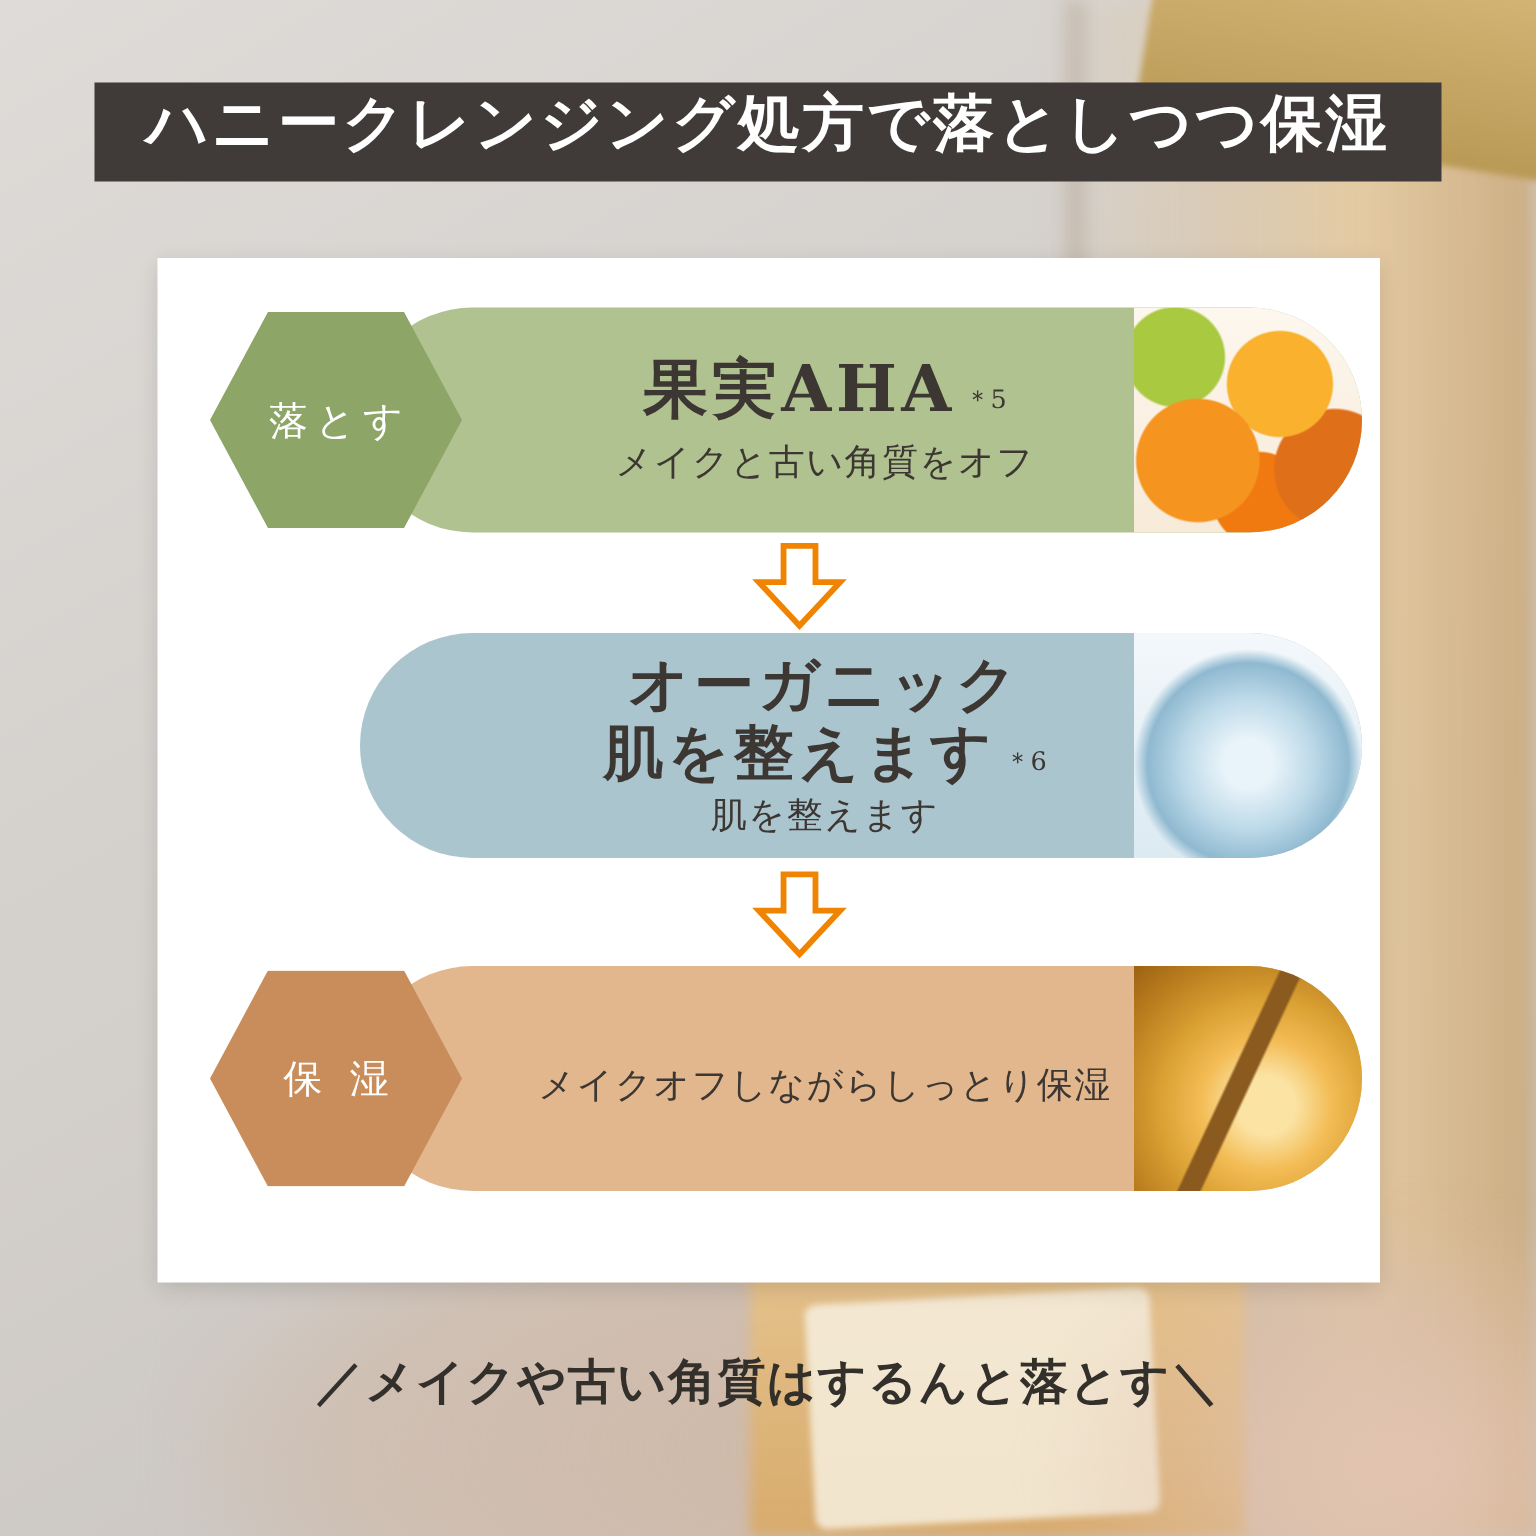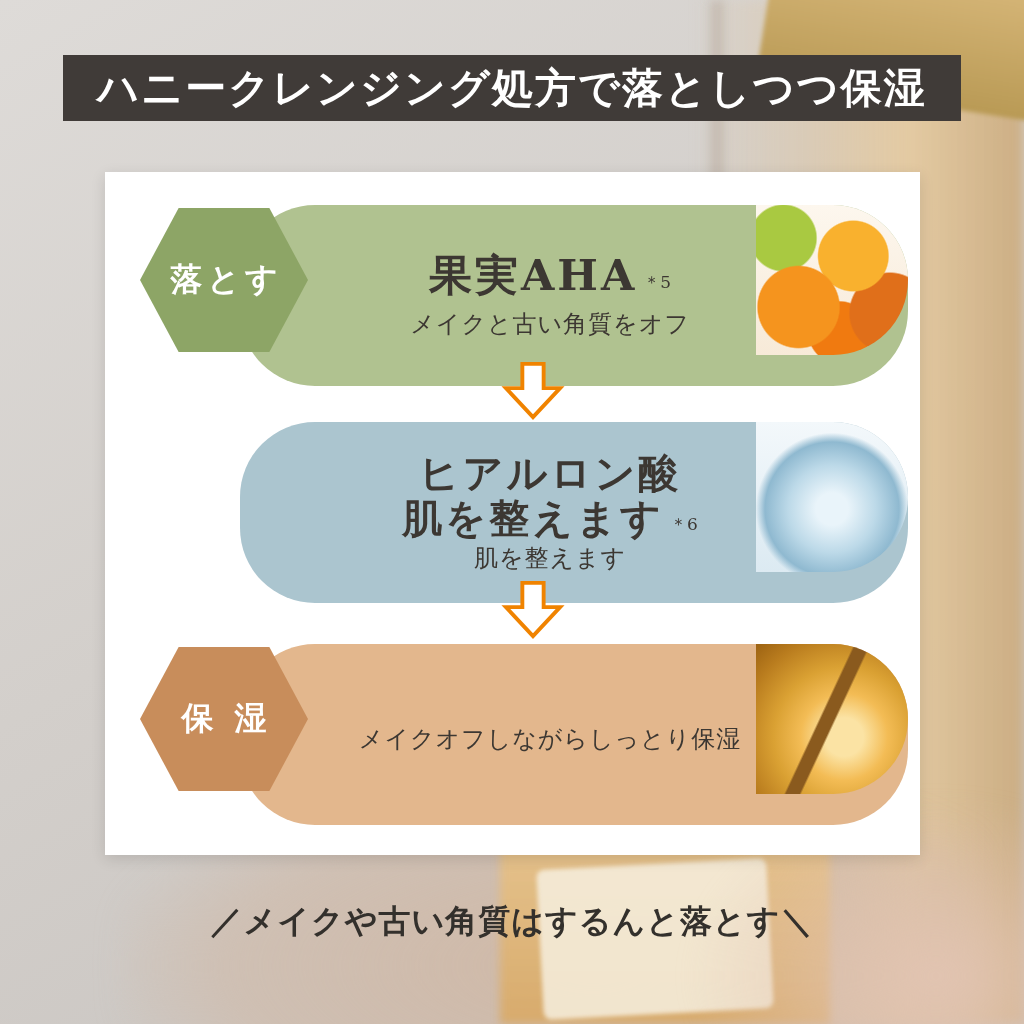--- a/index.html
+++ b/index.html
@@ -24,49 +24,49 @@
     border-radius:30px 30px 0 0;filter:blur(4px);}
   .bg-bottle-label{bottom:10px;left:540px;width:230px;height:150px;background:rgba(246,238,222,.85);
     border-radius:8px;transform:rotate(-3deg);filter:blur(2px);}
   .bg-fingers{bottom:-30px;right:-20px;width:360px;height:260px;
     background:radial-gradient(ellipse at 70% 70%,rgba(226,196,178,.95),rgba(226,196,178,0) 70%);
     filter:blur(10px);}
 
   
   .top-banner{
     position:absolute;left:63px;top:55px;width:898px;height:66px;
-    background:#403b38;display:flex;align-items:center;justify-content:center;
+    background:#403b38;display:flex;align-items:flex-start;justify-content:center;
   }
   .top-banner span{color:#ffffff;font-size:41px;font-weight:bold;letter-spacing:2px;white-space:nowrap;}
 
   
   .card{
     position:absolute;left:105px;top:172px;width:815px;height:683px;
     background:#ffffff;box-shadow:0 4px 14px rgba(0,0,0,.12);
   }
   .row{position:absolute;left:0;width:100%;height:150px;}
   .row-1{top:33px;} .row-2{top:250px;} .row-3{top:472px;}
 
   .banner{
-    position:absolute;left:135px;top:0;width:668px;height:181px;border-radius:75px;
+    position:absolute;left:135px;top:0;width:668px;height:150px;border-radius:75px;
     display:flex;align-items:center;
   }
   .banner-green{background:#b0c290;}
   .banner-blue{background:#abc5cf;}
   .banner-orange{background:#e3b78d;}
 
   .hex{
     position:absolute;left:35px;top:3px;width:168px;height:144px;
     clip-path:polygon(23% 0%,77% 0%,100% 50%,77% 100%,23% 100%,0% 50%);
     display:flex;align-items:center;justify-content:center;
   }
   .hex-green{background:#8da566;}
   .hex-blue{background:#7da5b4;}
   .hex-orange{background:#c88d5b;}
-  .hex span{color:#fff;font-size:32px;font-weight:bold;letter-spacing:5px;text-indent:5px;}
+  .hex span{color:#fff;font-size:26px;font-weight:normal;letter-spacing:5px;text-indent:5px;}
 
   .banner-text{
     position:absolute;left:105px;top:0;width:410px;height:100%;
     display:flex;flex-direction:column;align-items:center;justify-content:center;
     color:#3c3732;text-align:center;
   }
   .title-line{font-size:43px;font-weight:bold;letter-spacing:3px;line-height:1.12;white-space:nowrap;}
   .title-line .note{font-size:17px;font-weight:normal;letter-spacing:0;margin-left:6px;vertical-align:2px;}
   .desc{font-size:24px;letter-spacing:1px;margin-top:8px;white-space:nowrap;}
   .row-2 .title-line{font-size:40px;}
@@ -145,21 +145,21 @@
     <div class="arrow arrow-1">
       <svg viewBox="0 0 72 62">
           <polygon points="25,3 47,3 47,28 64,28 36,58 8,28 25,28" fill="#ffffff" stroke="#f08300" stroke-width="4" stroke-linejoin="miter"></polygon>
         </svg>
     </div>
 
     <section class="row row-2">
       <div class="banner banner-blue">
         <div class="banner-text">
           <div class="title-line">
-            <span>ヒアルロン酸</span>
+            <span>オーガニック</span>
           </div>
           <div class="title-line">
             <span>肌を整えます</span><span class="note">＊6</span>
           </div>
           <div class="desc">肌を整えます</div>
         </div>
         <div class="ingredient-img img-gel"></div>
       </div>
     </section>
 

